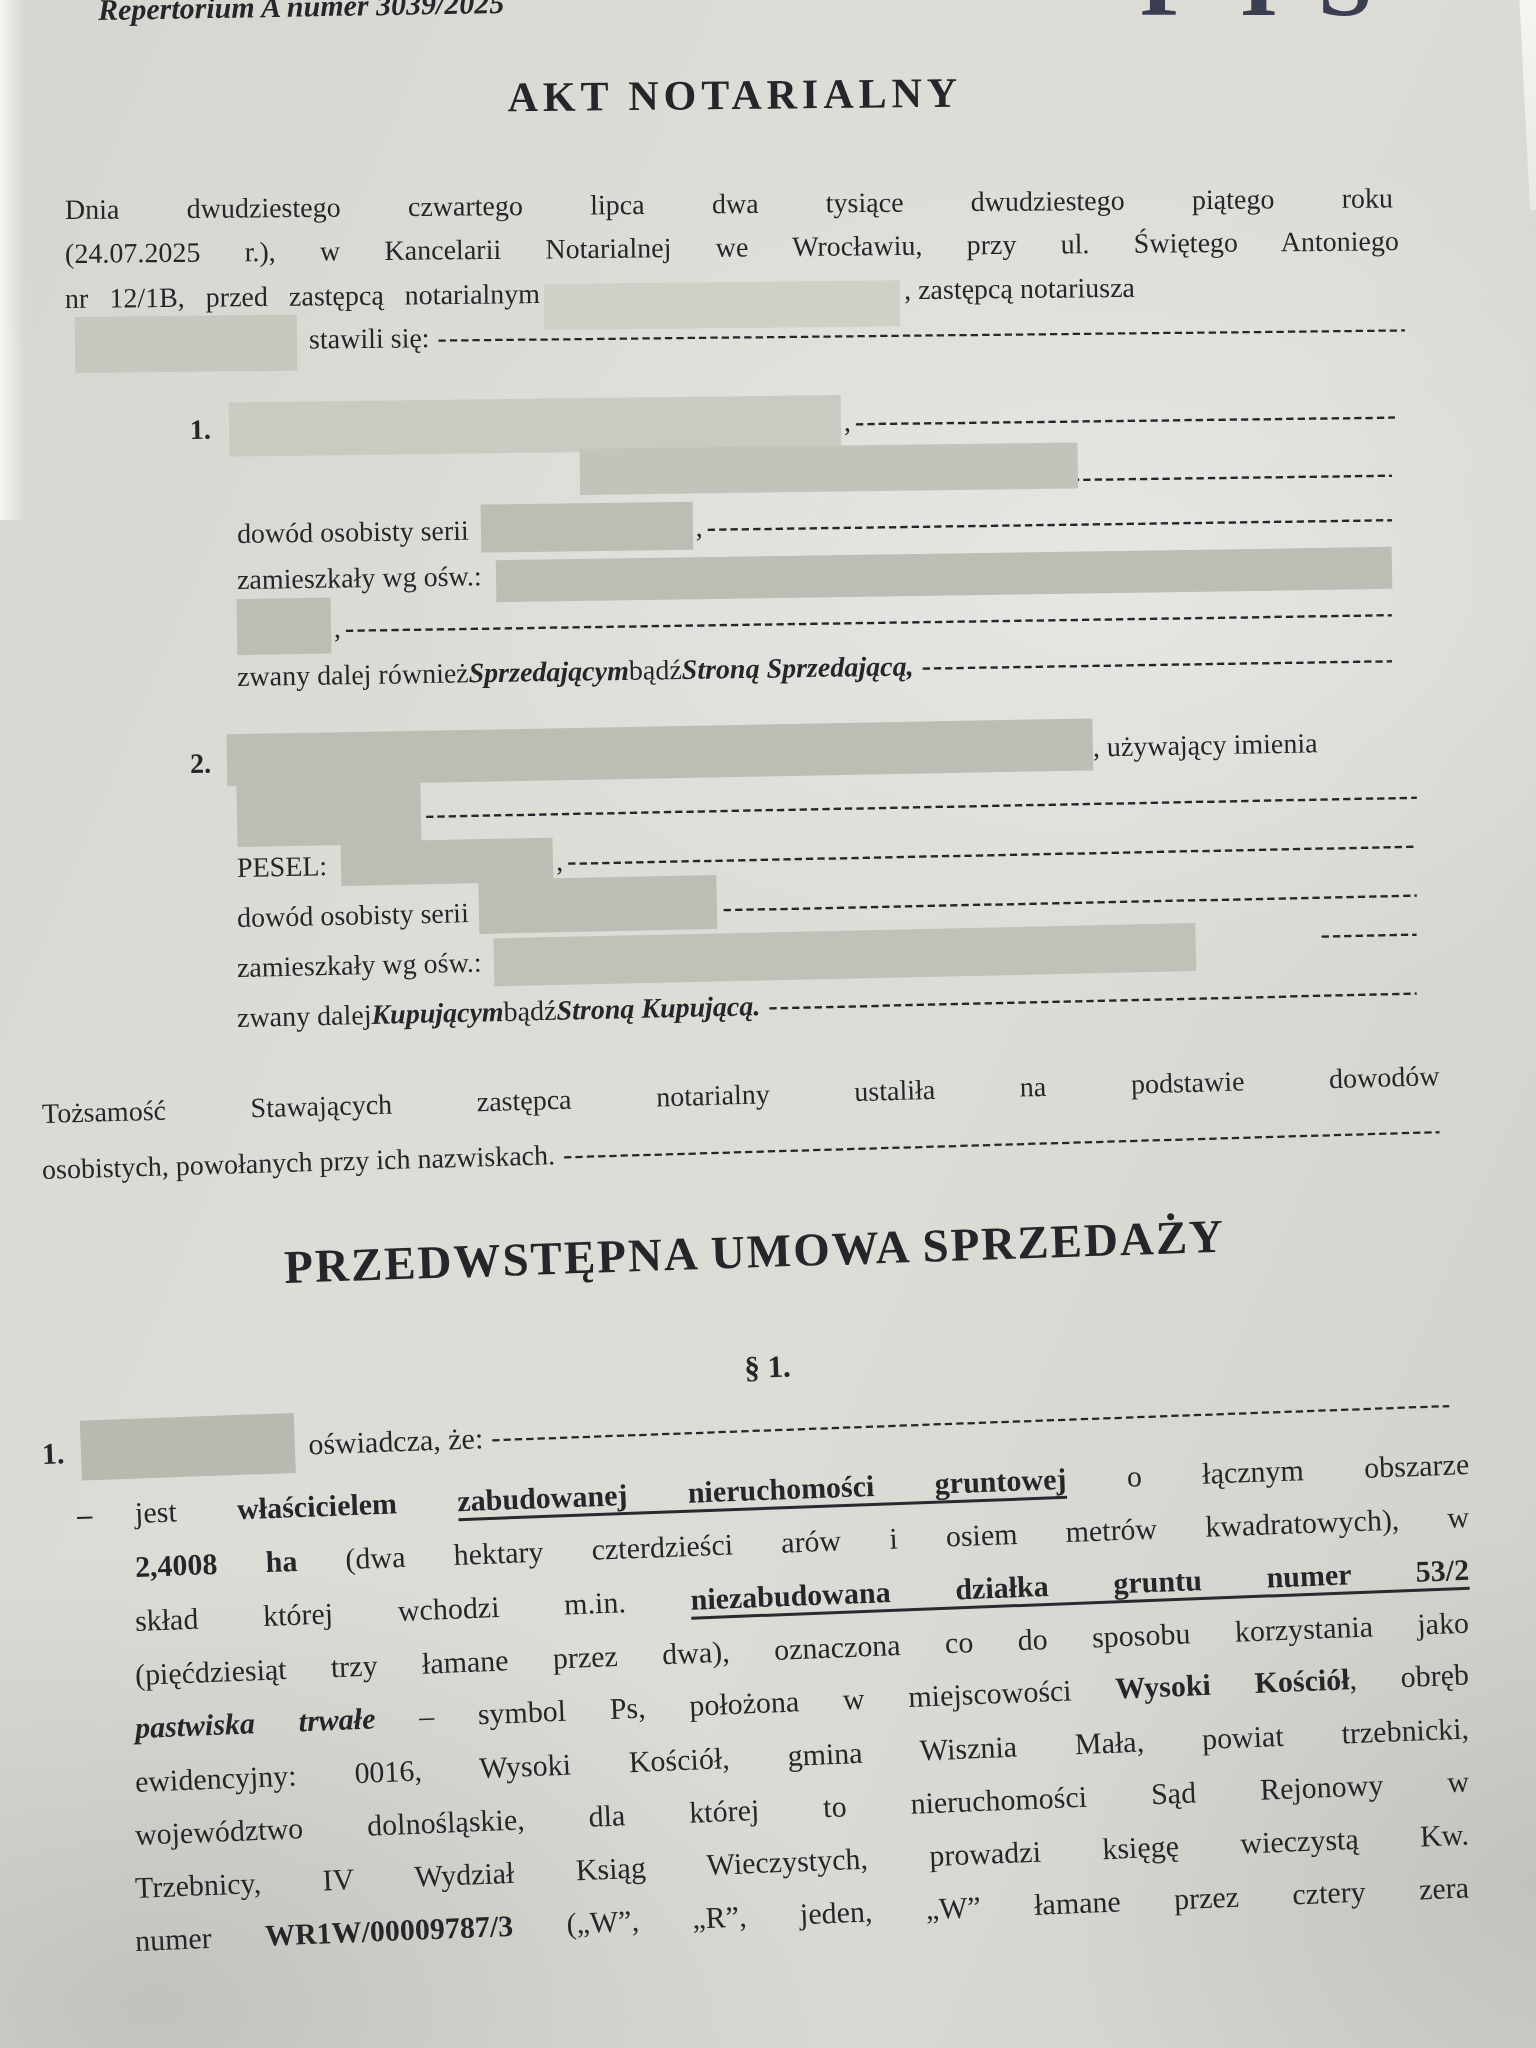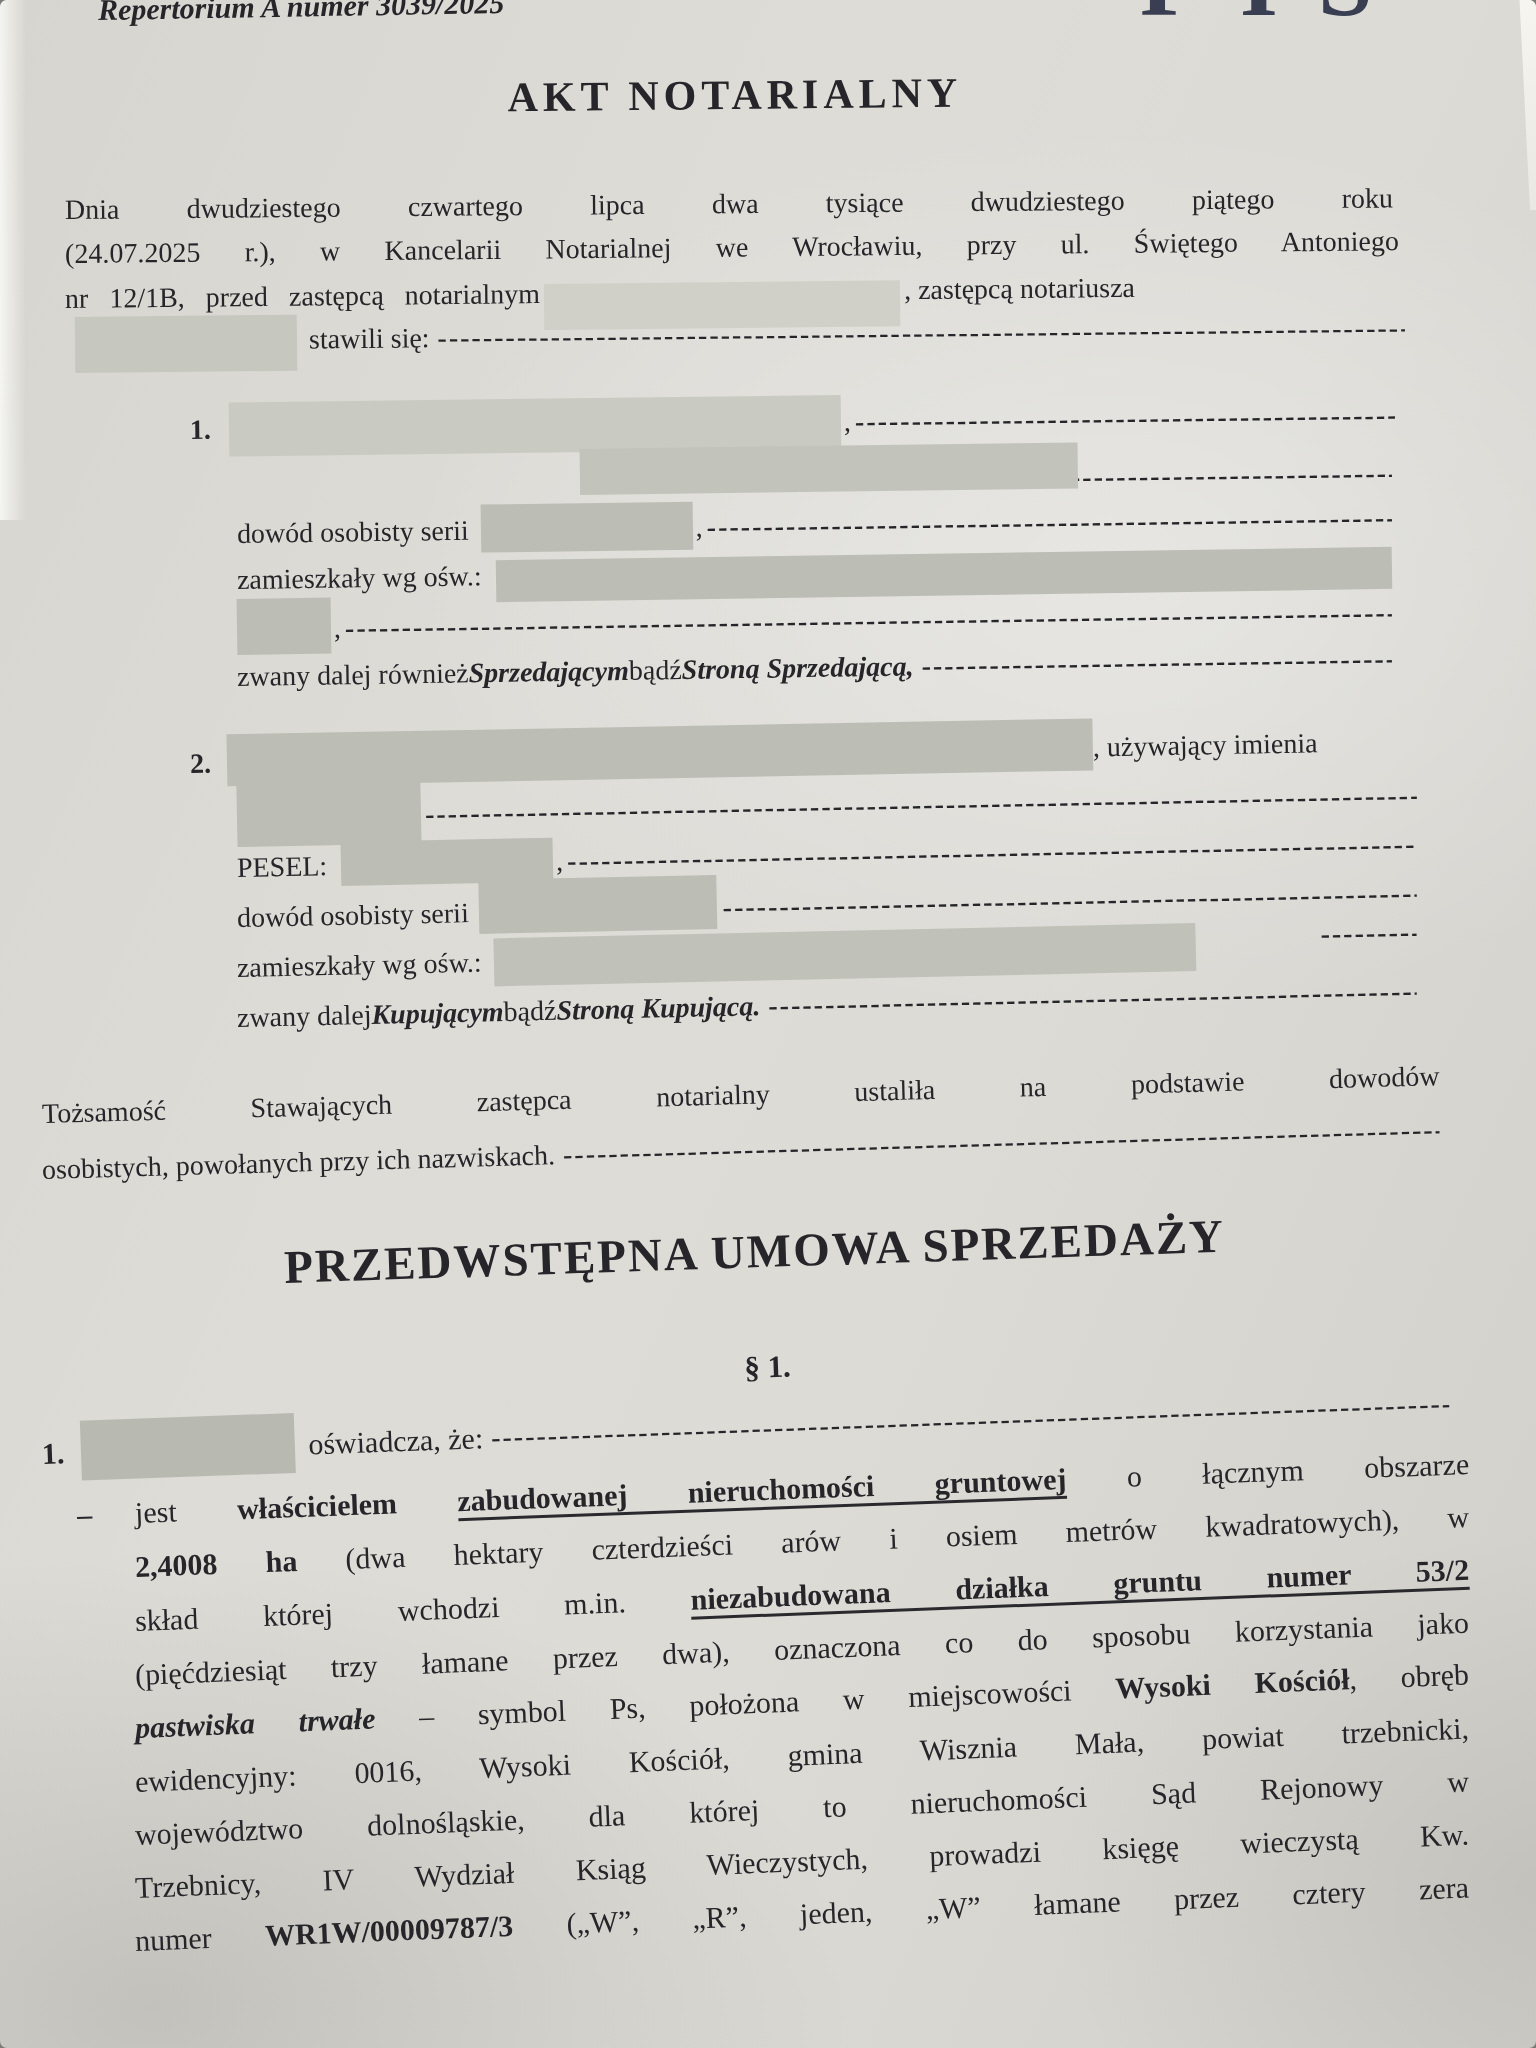--- a/index.html
+++ b/index.html
@@ -5,21 +5,20 @@
   html,body { margin:0; padding:0; background:#7a7a76; }
   .page {
     position:relative; width:1536px; height:2048px; overflow:hidden;
     font-family:"Liberation Serif","DejaVu Serif",serif;
     color:#26262a;
     background:
       radial-gradient(1100px 700px at 72% 28%, rgba(255,255,255,0.30), rgba(255,255,255,0) 65%),
       radial-gradient(1000px 650px at 10% 98%, rgba(55,55,50,0.16), rgba(55,55,50,0) 70%),
       radial-gradient(700px 500px at 100% 92%, rgba(70,70,64,0.10), rgba(70,70,64,0) 70%),
       linear-gradient(113deg, #d6d5d0 0%, #dddcd7 35%, #dcdbd6 60%, #d0cfca 100%);
-    border-radius: 7px;
   }
   .edge-left {
     position:absolute; left:0; top:0; width:26px; height:520px;
     background:linear-gradient(to right, rgba(250,250,246,0.85), rgba(250,250,246,0));
   }
   .edge-right-white {
     position:absolute; right:0; top:0; width:30px; height:210px;
     background:linear-gradient(#f6f5f0,#e9e8e2);
     clip-path:polygon(45% 0, 100% 0, 100% 100%, 80% 100%);
   }

